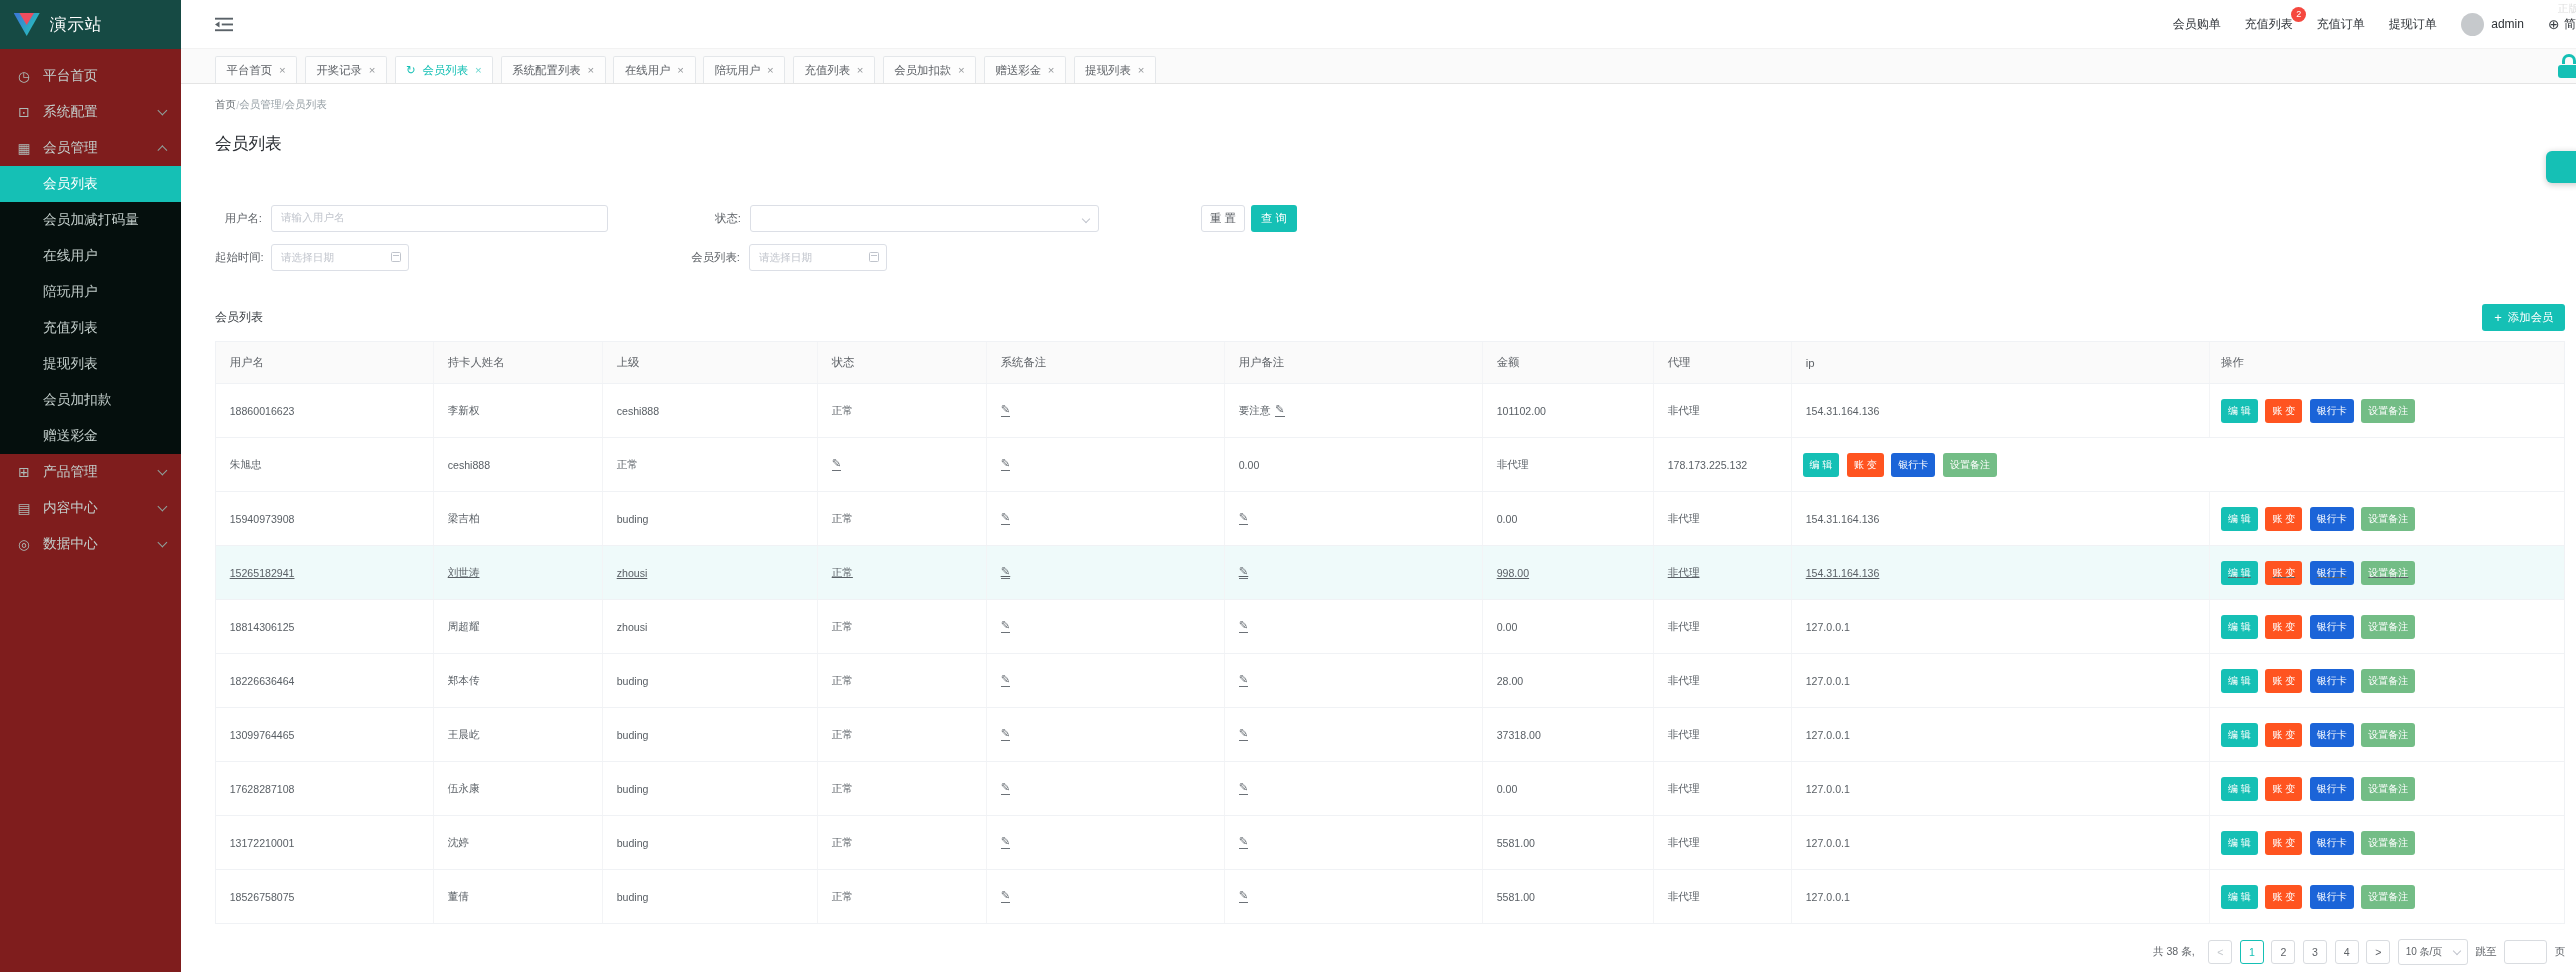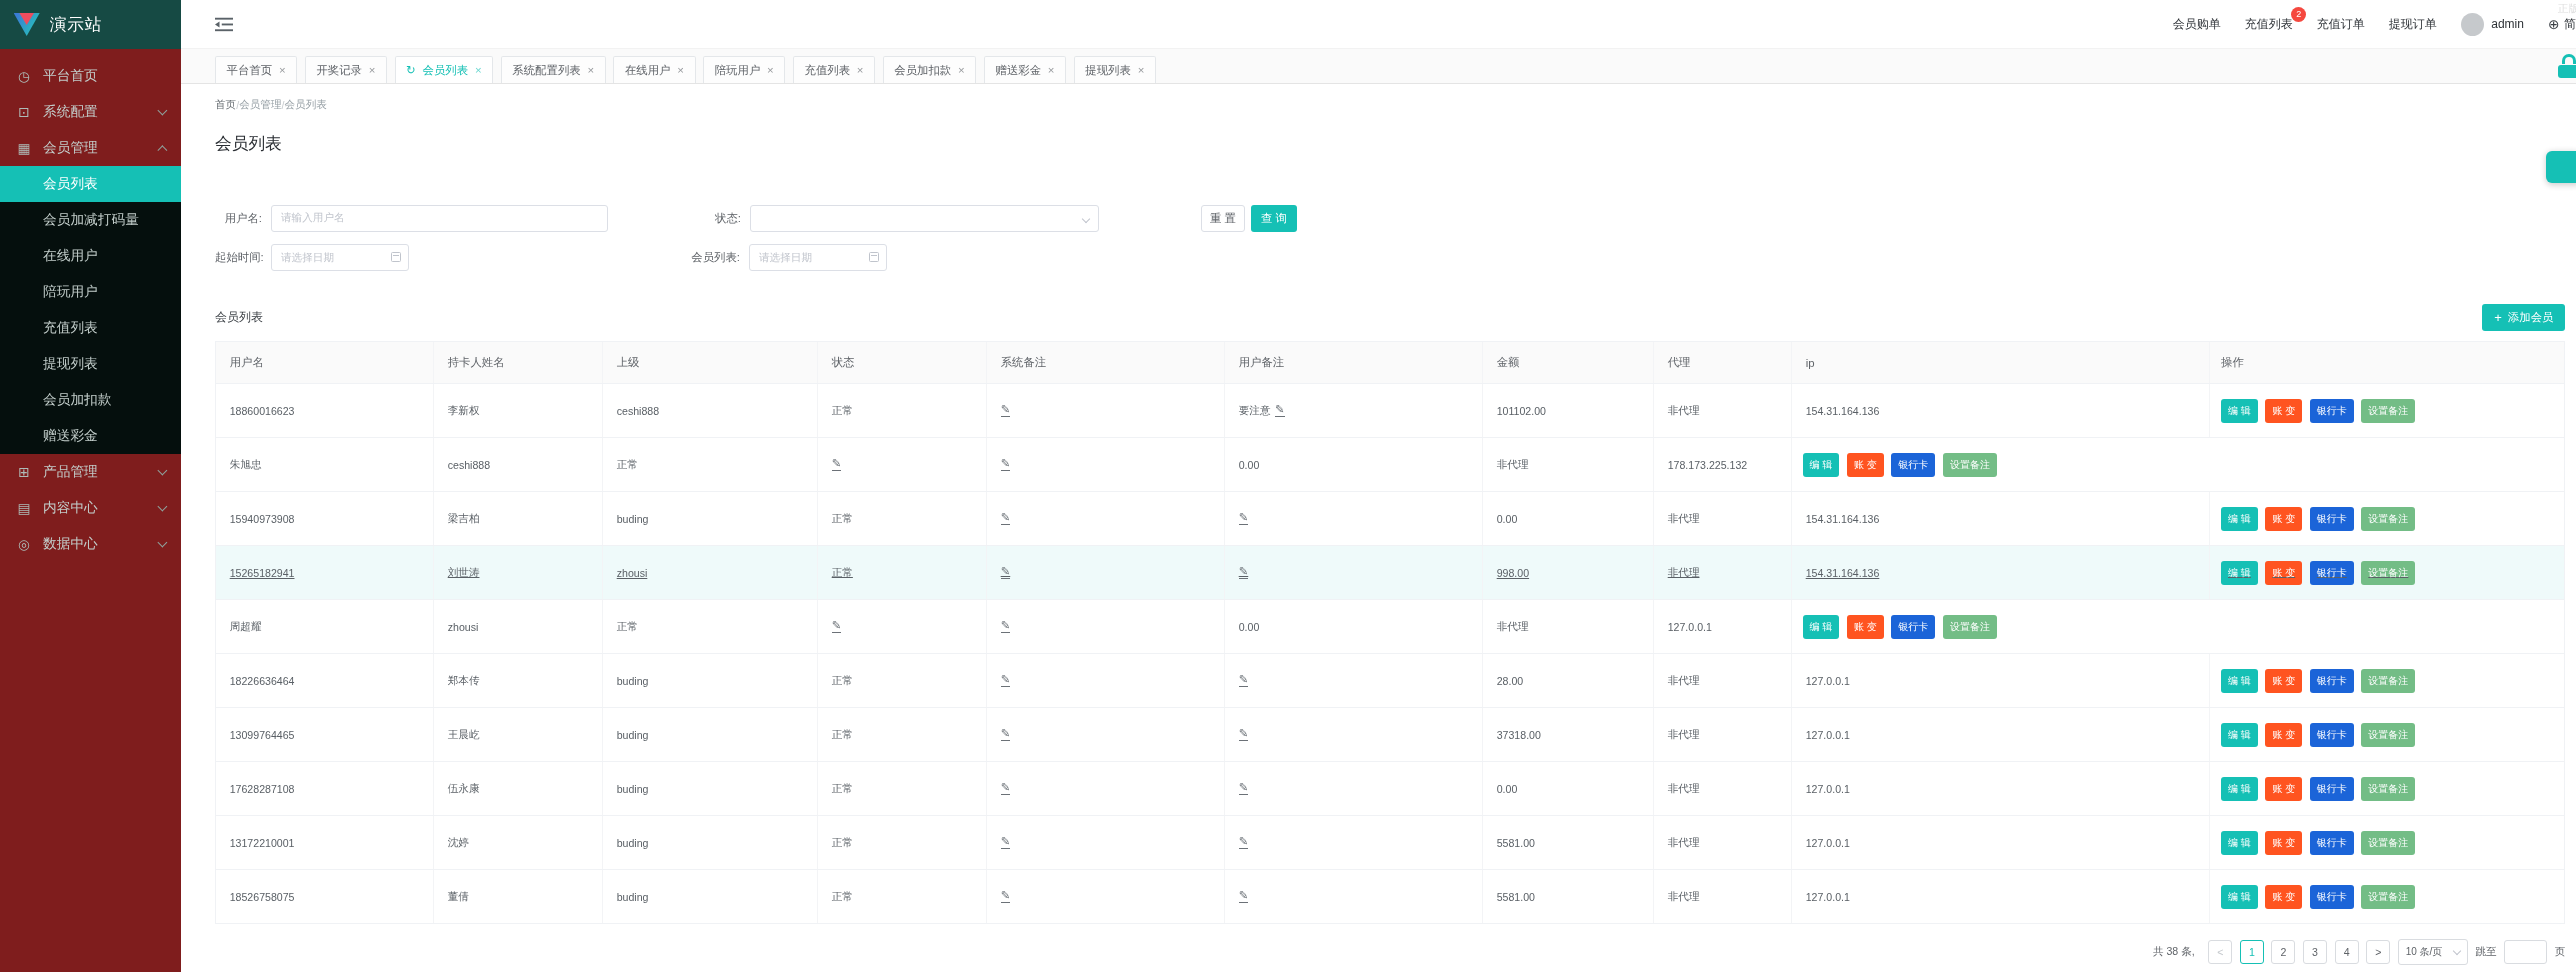--- a/index.html
+++ b/index.html
@@ -454,20 +454,21 @@
             <div class="t-cell">非代理</div>
             <div class="t-cell">154.31.164.136</div>
             <div class="t-cell actions">
               <button class="abtn a0">编 辑</button>
               <button class="abtn a1">账 变</button>
               <button class="abtn a2">银行卡</button>
               <button class="abtn a3">设置备注</button>
             </div>
           </div>
           <div class="t-row">
+            <div class="t-cell">18814306125</div>
             <div class="t-cell">周超耀</div>
             <div class="t-cell">zhousi</div>
             <div class="t-cell">正常</div>
             <div class="t-cell">
               <span class="pencil">✎</span>
             </div>
             <div class="t-cell">
               <span class="pencil">✎</span>
             </div>
             <div class="t-cell">0.00</div>

